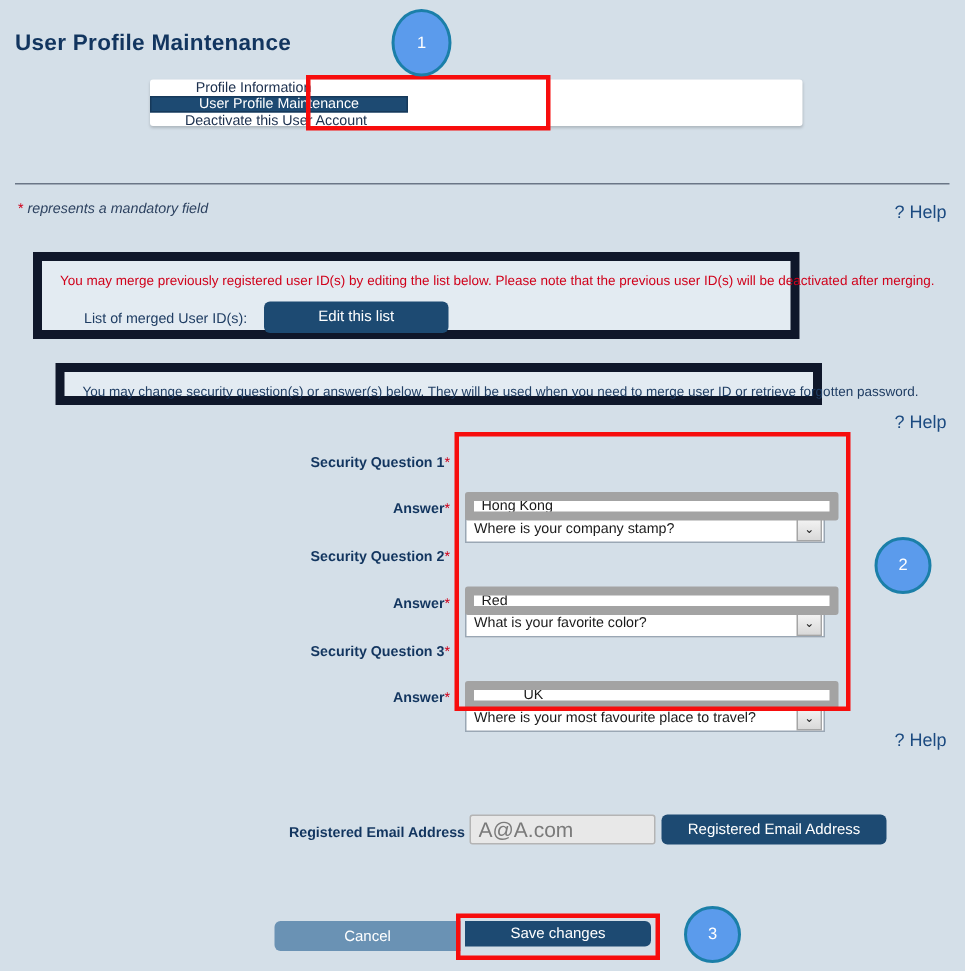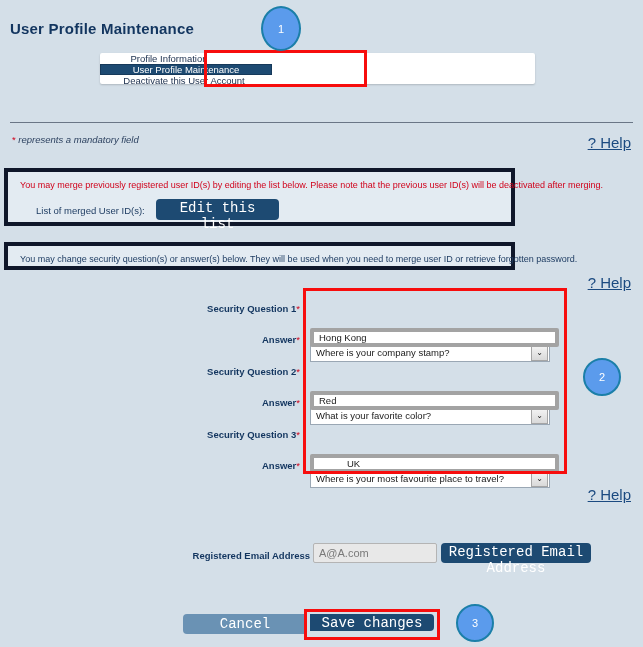--- a/index.html
+++ b/index.html
@@ -103,41 +103,40 @@
     left: 12px;
     top: 134px;
     font-size: 9.5px;
     font-style: italic;
     color: #2d4260;
   }
   .mandatory-note .star { color: #d0021b; font-style: normal; }
 
   .help-link {
     position: absolute;
-    font-size: 15px;
+    font-size: 12px;
     color: #1b4a80;
-    text-decoration: underline;
     cursor: pointer;
     text-align: right;
   }
   .help-1 { right: 12px; top: 134px; }
   .help-2 { right: 12px; top: 274px; }
   .help-3 { right: 12px; top: 486px; }
 
   
   .panel {
     position: absolute;
-    left: 4px;
+    left: 22px;
     width: 511px;
     background: #e3ebf2;
-    border: 4px solid #0f172a;
+    border: 6px solid #0f172a;
     box-sizing: border-box;
   }
   .panel-merge { top: 168px; height: 58px; }
-  .panel-security { top: 242px; height: 28px; }
+  .panel-security { top: 242px; height: 28px; margin-left: 15px; }
 
   .panel-warning-text {
     position: absolute;
     left: 12px;
     top: 8px;
     font-size: 9px;
     color: #d0021b;
     white-space: nowrap;
   }
   .panel-info-text {
@@ -153,22 +152,22 @@
     left: 28px;
     top: 33px;
     font-size: 9.5px;
     color: #1f3d63;
   }
 
   .btn {
     border: none;
     background: #1d4a72;
     color: #ffffff;
-    font-family: Liberation Mono, monospace;
-    font-size: 14px;
+    font-family: Liberation Sans, sans-serif;
+    font-size: 10px;
     border-radius: 4px;
     cursor: pointer;
     box-sizing: border-box;
   }
   .btn-edit-list {
     position: absolute;
     left: 148px;
     top: 27px;
     width: 123px;
     height: 21px;
@@ -234,21 +233,21 @@
     color: #222;
     line-height: 1;
   }
 
   .text-input {
     position: absolute;
     left: 310px;
     width: 249px;
     height: 19px;
     background: #ffffff;
-    border: 4px solid #a3a3a3;
+    border: 6px solid #a3a3a3;
     border-radius: 2px;
     box-sizing: border-box;
     font-family: "Liberation Sans", sans-serif;
     font-size: 9.5px;
     color: #1a1a1a;
     padding: 0 5px;
   }
 
   
   .email-label {
@@ -265,21 +264,21 @@
     position: absolute;
     left: 313px;
     top: 543px;
     width: 124px;
     height: 20px;
     background: #e8e8e8;
     border: 1px solid #b4b4b4;
     border-radius: 2px;
     box-sizing: border-box;
     font-family: "Liberation Sans", sans-serif;
-    font-size: 11px;
+    font-size: 14px;
     color: #7a7a7a;
     padding: 0 5px;
   }
   .btn-email {
     position: absolute;
     left: 441px;
     top: 543px;
     width: 150px;
     height: 20px;
   }

